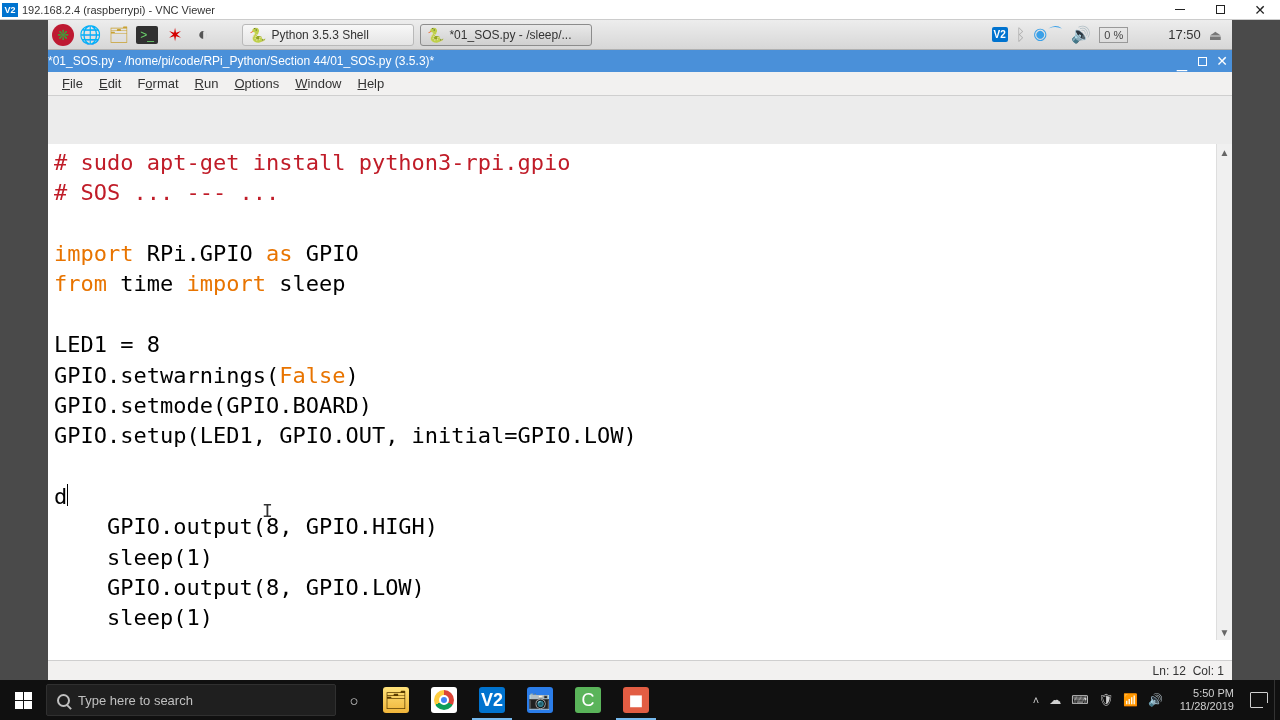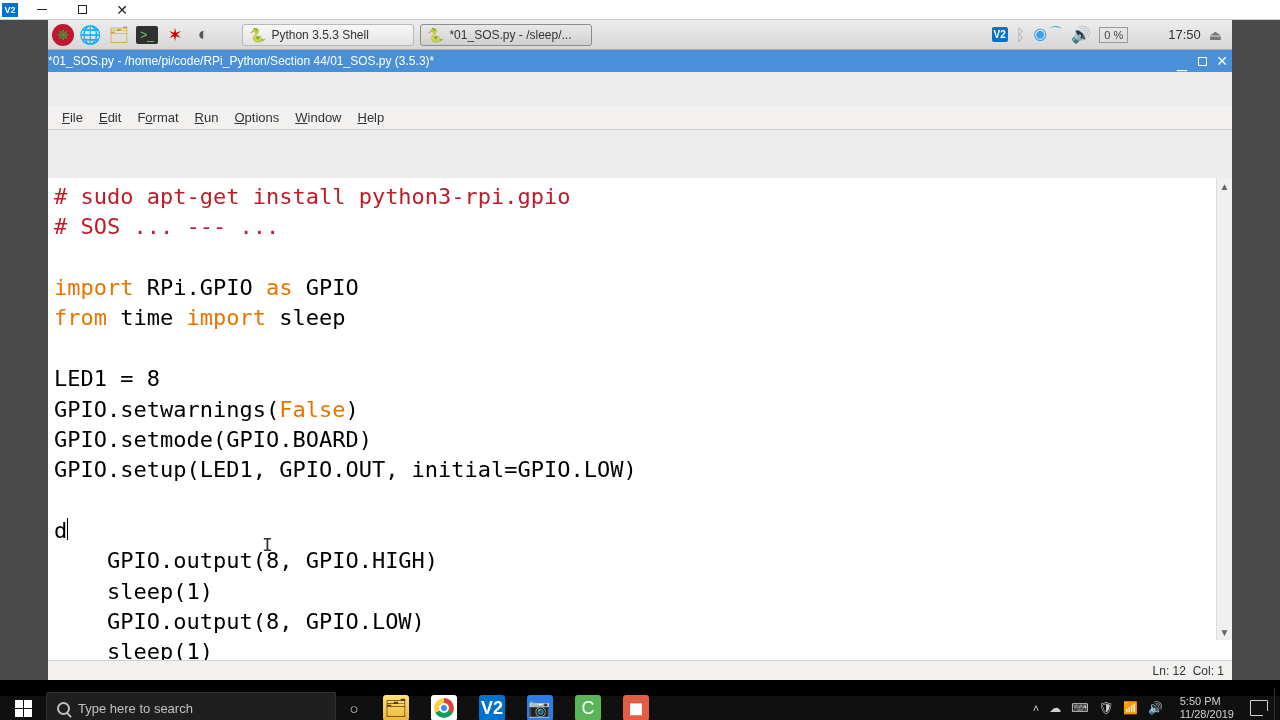--- a/index.html
+++ b/index.html
@@ -79,21 +79,21 @@
     height: 22px; background: #4a90d9; color: #fff;
     display: flex; align-items: center; font-size: 12px;
   }
   .idle-titlebar .t-center { flex: 1; font-style: normal;}
   .idle-titlebar .tbtn { width: 20px; text-align:center; font-size:14px;}
   .idle-titlebar .tbtn.min{font-size:18px;line-height:6px;}
   .idle-titlebar .tbtn.max .sq{display:inline-block;width:9px;height:9px;border:1px solid #fff;}
   
   .idle-menu {
     height: 24px; background: #f2f1f0; border-bottom: 1px solid #cfcfcf;
-    display: flex; align-items: center; gap: 0; font-size: 13px; color:#333; padding: 0 6px; margin-top: 34px;
+    display: flex; align-items: center; gap: 0; font-size: 13px; color:#333; padding: 0 6px;
   }
   .idle-menu .mi { padding: 2px 8px; }
   .idle-menu .mi .ul { text-decoration: underline; }
   
   .idle-editor {
     flex: 1; background: #fff; position: relative; overflow: hidden;
     padding: 4px 6px;
     margin-top: 48px;
   }
   .idle-editor pre {
@@ -106,21 +106,21 @@
   .ibeam{position:absolute;font-family:monospace;color:#333;font-size:18px;}
   .idle-scroll{position:absolute;top:0;right:0;bottom:20px;width:16px;background:#f0f0f0;border-left:1px solid #dedede;}
   .idle-scroll .up,.idle-scroll .dn{height:16px;display:flex;align-items:center;justify-content:center;color:#666;font-size:10px;}
   .idle-scroll .track{position:absolute;top:16px;bottom:16px;left:0;right:0;}
   .idle-scroll .up{position:absolute;top:0;left:0;right:0;}
   .idle-scroll .dn{position:absolute;bottom:0;left:0;right:0;}
   .idle-status{height:20px;background:#f2f1f0;border-top:1px solid #cfcfcf;display:flex;justify-content:flex-end;align-items:center;font-size:12px;color:#333;padding:0 8px;}
   
   
   .win-taskbar{
-    position:absolute; left:0; right:0; bottom:0; height:24px;
+    position:absolute; left:0; right:0; bottom:0; height:40px;
     background:#101010; display:flex; align-items:center;
     color:#fff; font-size:13px;
   }
   .win-taskbar .start{width:46px;height:40px;display:flex;align-items:center;justify-content:center;}
   .win-taskbar .start .wlogo{display:grid;grid-template-columns:8px 8px;grid-template-rows:8px 8px;gap:1px;transform:skewX(0deg);}
   .win-taskbar .start .wlogo div{background:#fff;}
   .win-taskbar .search{
     flex:0 0 290px;height:32px;margin:4px 0;background:#1f1f1f;border:1px solid #303030;border-radius:2px;
     display:flex;align-items:center;gap:8px;padding:0 10px;color:#c0c0c0;font-size:13px;
   }
@@ -135,30 +135,31 @@
   .ic-chrome{background:#fff;border-radius:50%;position:relative;}
   .ic-chrome::before{content:"";position:absolute;inset:3px;border-radius:50%;background:conic-gradient(#db4437 0 120deg,#0f9d58 120deg 240deg,#ffcd40 240deg 360deg);}
   .ic-chrome::after{content:"";position:absolute;inset:8px;border-radius:50%;background:#4285f4;border:2px solid #fff;}
   .ic-vnc{background:#0073cf;color:#fff;font-size:12px;font-weight:bold;}
   .ic-cam{background:#2b7de9;color:#fff;font-size:14px;}
   .ic-camtasia{background:#5ab45a;color:#fff;font-size:14px;}
   .ic-snagit{background:#e25d43;color:#fff;font-size:14px;}
   .win-taskbar .filler{flex:1;}
   .win-taskbar .systray{display:flex;align-items:center;gap:10px;padding:0 6px;color:#d0d0d0;font-size:12px;}
   .win-taskbar .systray .up{font-size:11px;}
-  .win-taskbar .systray .clock{line-height:1.15;font-size:11px;padding:0 6px;}
+  .win-taskbar .systray .clock{text-align:right;line-height:1.15;font-size:11px;padding:0 6px;}
   .win-taskbar .systray .notif{width:18px;height:16px;border:1px solid #d0d0d0;border-radius:1px;position:relative;}
   .win-taskbar .systray .notif::after{content:"";position:absolute;right:-2px;bottom:-2px;width:6px;height:6px;background:#101010;}
   .win-taskbar .showdesk{width:6px;height:40px;border-left:1px solid #333;}
 </style>
 </head>
 <body>
 
 <div class="win-titlebar">
   <div class="vnc-icon">V2</div>
+  <div class="title-txt">192.168.2.4 (raspberrypi) - VNC Viewer</div>
   <div class="win-btn min">
       <div class="bar"></div>
     </div>
   <div class="win-btn max">
       <div class="sq"></div>
     </div>
   <div class="win-btn close">✕</div>
 </div>
 
 <div class="vnc-area">

